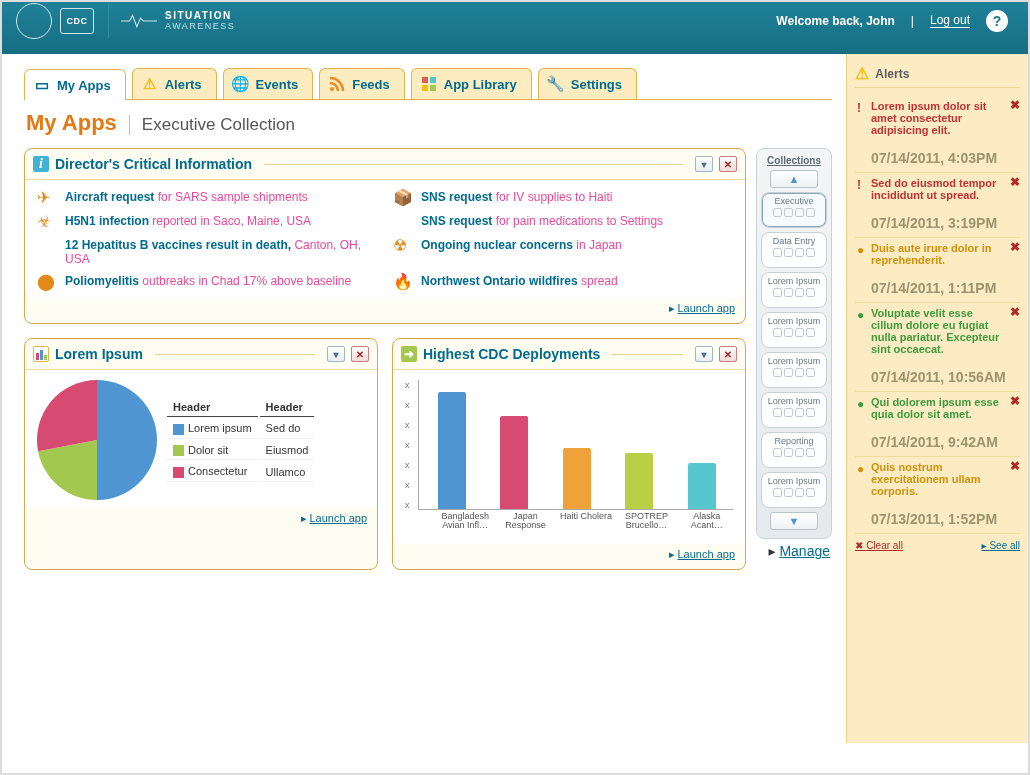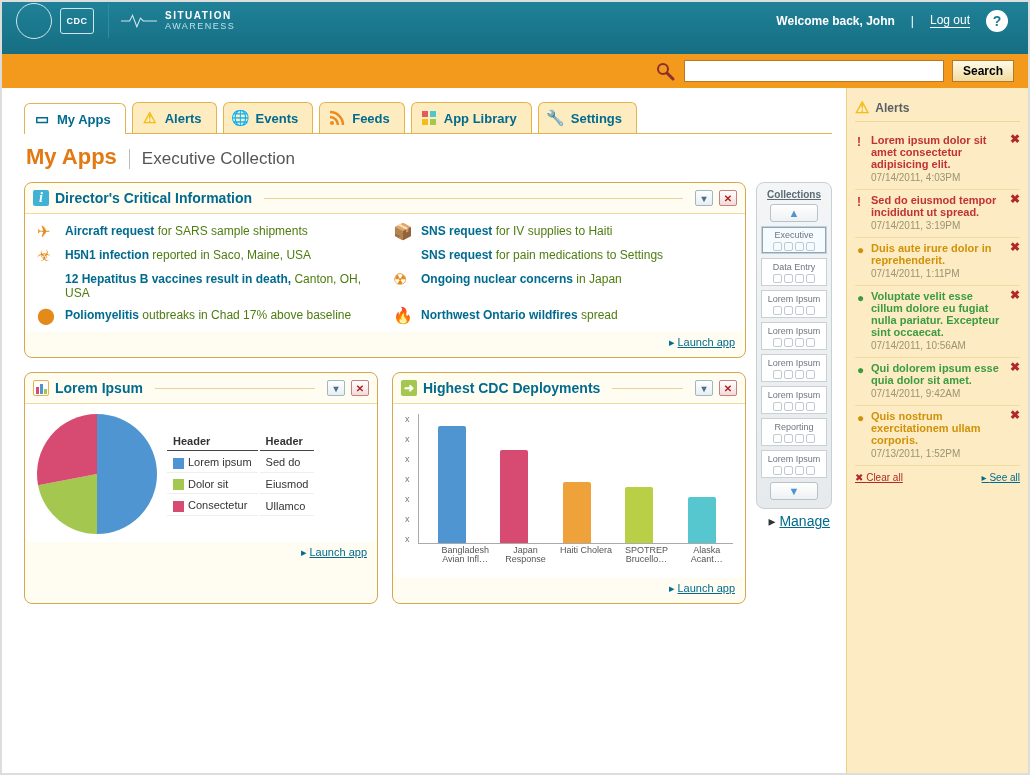--- a/index.html
+++ b/index.html
@@ -75,21 +75,21 @@
   .panel .launch{display:block;text-align:right;padding:4px 10px 8px;font-size:11px;}
   .panel .launch a{text-decoration:underline;}
   .panel .launch::before{content:"▸ "; color:var(--link);font-size:11px;}
 
   
   .dci-grid{display:grid;grid-template-columns:1fr 1fr;gap:8px 16px;}
   .dci-item{display:flex;gap:8px;align-items:flex-start;font-size:12px;}
   .dci-item .ico{width:20px;flex:none;font-size:16px;color:#e48a18;line-height:1;}
   .dci-item .txt{color:var(--link);}
   .dci-item .txt b{font-weight:bold;}
-  .dci-item .txt span.m{color:#4d7c0f;font-weight:normal;}
+  .dci-item .txt span.m{color:#ec4899;font-weight:normal;}
 
   
   .half-row{display:grid;grid-template-columns:1fr 1fr;gap:14px;}
 
   
   .pie-wrap{display:flex;gap:8px;align-items:center;}
   .legend-tbl td{padding:3px 6px;border-bottom:1px solid #eee;font-size:11px;}
   .legend-tbl th{text-align:left;font-size:11px;padding:3px 6px;border-bottom:1px solid #444;}
   .swatch{display:inline-block;width:11px;height:11px;margin-right:4px;vertical-align:middle;}
 
@@ -98,33 +98,33 @@
   .axis{display:flex;flex-direction:column;justify-content:space-between;height:130px;font-size:9px;color:#777;text-align:right;padding-right:2px;}
   .plot{flex:1;display:flex;align-items:flex-end;gap:8px;height:130px;border-left:1px solid #aaa;border-bottom:1px solid #aaa;padding:0 4px 0 6px;}
   .bar-col{flex:1;display:flex;flex-direction:column;align-items:center;gap:2px;}
   .bar{width:28px;border-radius:2px 2px 0 0;}
   .bar-lbl{font-size:9px;color:#555;text-align:center;height:24px;line-height:1.05;}
 
   
   .col-panel{background:linear-gradient(#f3f5f6,#e6eaec);border:1px solid #c9d0d4;border-radius:8px;padding:6px 4px 6px;text-align:center;}
   .col-panel h4{margin:0 0 4px;font-size:10px;color:#5b6b74;text-decoration:underline;}
   .arrow-btn{width:48px;height:18px;margin:2px auto;border:1px solid #b8c2c9;border-radius:3px;background:linear-gradient(#fff,#eef1f3);display:flex;align-items:center;justify-content:center;color:var(--blue-btn);font-size:11px;}
-  .coll-item{background:#fff;border:1px solid #c9d0d4;border-radius:0;margin:4px 0;padding:3px 2px 2px;font-size:9px;color:#6b7880;}
+  .coll-item{background:#fff;border:1px solid #c9d0d4;border-radius:8px;margin:4px 0;padding:3px 2px 10px;font-size:9px;color:#6b7880;}
   .coll-item.active{box-shadow:0 0 0 1px #8aa7bd inset;background:#f6fbff;}
   .mini-apps{display:flex;justify-content:center;gap:2px;margin-top:2px;}
   .mini-apps span{width:9px;height:9px;border:1px solid #bfcbd3;border-radius:2px;display:inline-block;}
   .manage{font-size:14px;text-align:right;padding:4px 2px 0;}
   .manage a{text-decoration:underline;}
 
   
   .alerts-hd{display:flex;align-items:center;gap:6px;font-weight:bold;color:#5a5f63;margin-bottom:8px;padding-bottom:4px;border-bottom:1px solid #efd798;}
   .alert-row{position:relative;padding:4px 14px 6px 16px;border-bottom:1px solid #f1dca0;font-size:11px;}
   .alert-row .bullet{position:absolute;left:2px;top:5px;font-size:12px;font-weight:bold;}
   .alert-row .x{position:absolute;right:0;top:2px;color:#b12a2a;font-weight:bold;cursor:pointer;font-size:12px;}
-  .alert-row .ts{color:#9a9470;font-size:10px;font-weight:normal;margin-top:2px;}
+  .alert-row .ts{color:#9a9470;font-size:14px;font-weight:bold;margin-top:14px;}
   .alert-row.red .msg{color:var(--red);font-weight:bold;}
   .alert-row.red .bullet{color:var(--red);}
   .alert-row.amber .msg{color:var(--amber);font-weight:bold;}
   .alert-row.amber .bullet{color:var(--amber);}
   .alert-row.green .msg{color:var(--green);font-weight:bold;}
   .alert-row.green .bullet{color:var(--green);}
   .alerts-foot{display:flex;justify-content:space-between;padding-top:6px;font-size:10px;}
   .alerts-foot a{text-decoration:underline;text-align:center;}
   .alerts-foot .clear{color:#b12a2a;}
   .alerts-foot .clear::before{content:"✖ ";}
@@ -149,30 +149,20 @@
       </div>
     </div>
     <div class="right">
       <b>Welcome back, John</b>
       <span>|</span>
       <a href="#" class="logout">Log out</a>
       <div class="help">?</div>
     </div>
   </div>
 
-  <div class="searchbar">
-    <span class="mag">
-      <svg width="20" height="20" viewBox="0 0 20 20">
-          <circle cx="8" cy="8" r="5" fill="none" stroke="#8c2f2f" stroke-width="2"></circle>
-          <line x1="12" y1="12" x2="18" y2="18" stroke="#8c2f2f" stroke-width="3" stroke-linecap="round"></line>
-        </svg>
-    </span>
-    <input type="text" placeholder="" style="">
-    <button>Search</button>
-  </div>
 
   <div class="main">
     <div class="content-col">
 
       <div class="tabs">
         <div class="tab active">
           <span class="ico">▭</span>
           <span>My Apps</span>
         </div>
         <div class="tab">

